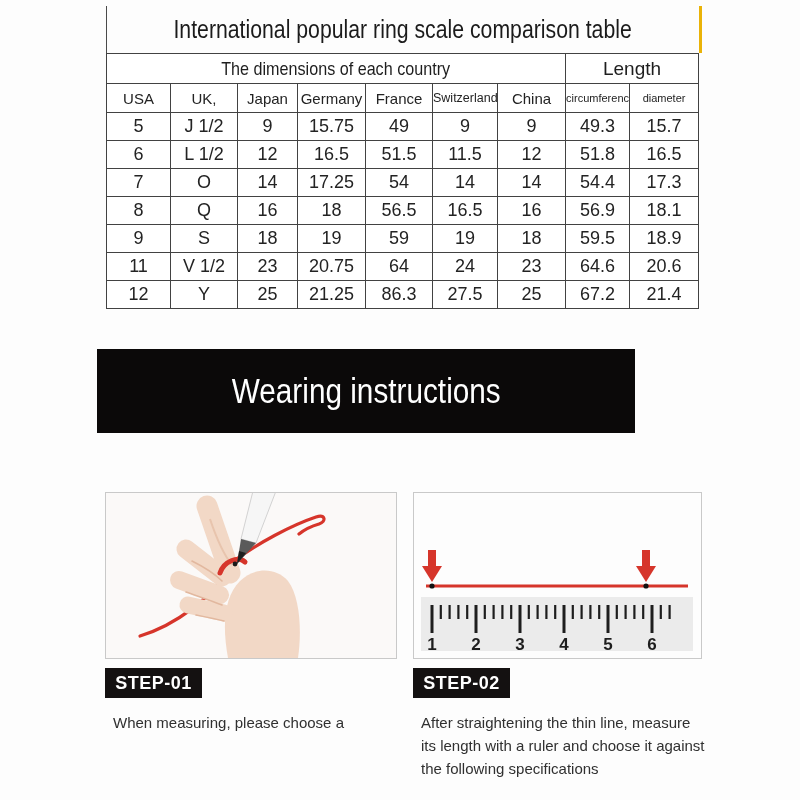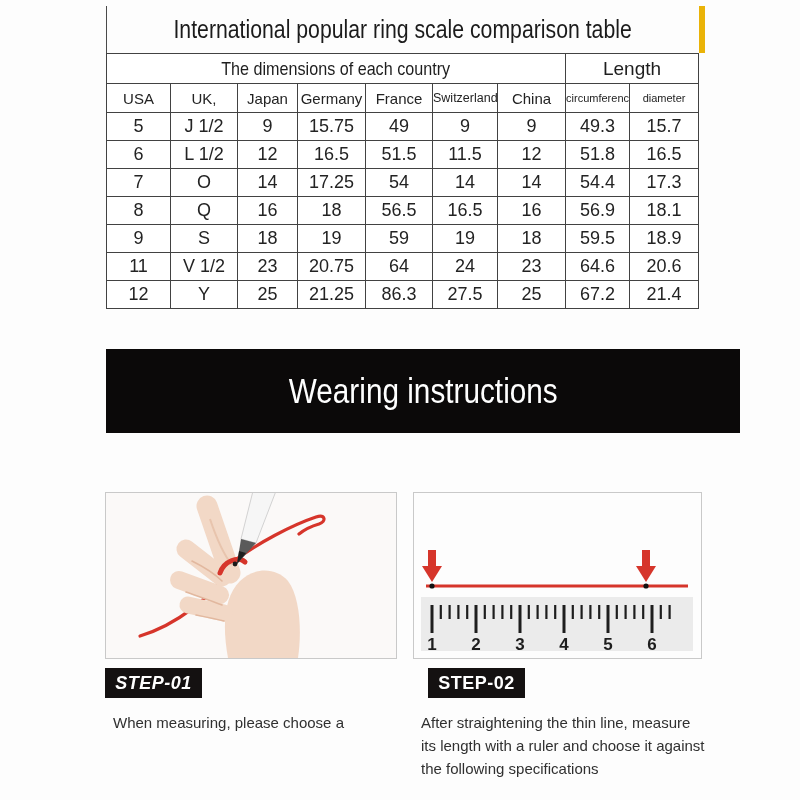--- a/index.html
+++ b/index.html
@@ -6,21 +6,21 @@
   html,body{margin:0;padding:0;}
   body{
     width:800px;height:800px;background:#fcfcfc;
     font-family:"Liberation Sans","DejaVu Sans",sans-serif;color:#222;
   }
   .page{position:relative;width:800px;height:800px;overflow:hidden;background:#fdfdfd;}
 
   
   .title-box{
     position:absolute;left:106px;top:6px;width:592px;height:47px;
-    border-left:1px solid #4a4a4a;border-right:6px solid #eab308;
+    border-left:1px solid #4a4a4a;border-right:3px solid #eab308;
     display:flex;align-items:center;justify-content:center;
   }
   .squeeze{display:inline-block;transform:scaleX(.85);transform-origin:center;white-space:nowrap;}
   .page-title{font-size:25px;color:#1b1b1b;font-weight:400;}
 
   
   table.ring{
     position:absolute;left:106px;top:53px;width:592px;
     border-collapse:collapse;table-layout:fixed;background:#fff;
   }
@@ -31,38 +31,38 @@
   tr.group-row th{height:29px;font-size:19px;color:#1e1e1e;}
   #col-header-row th{height:28px;font-size:15px;}
   #col-header-row th:nth-child(6){font-size:12.5px;}
   #col-header-row th:nth-child(8),#col-header-row th:nth-child(9){font-size:11px;}
   #table-body td{height:27px;font-size:18px;}
   col.c0{width:64px}col.c1{width:67px}col.c2{width:60px}col.c3{width:68px}col.c4{width:67px}
   col.c5{width:65px}col.c6{width:68px}col.c7{width:64px}col.c8{width:69px}
 
   
   .banner{
-    position:absolute;left:106px;top:349px;width:634px;height:84px;
+    position:absolute;left:97px;top:349px;width:538px;height:84px;
     background:var(--banner-bg);display:flex;align-items:center;justify-content:center;
   }
   .banner .squeeze{color:#fff;font-size:35px;}
 
   
   .figure{position:absolute;top:492px;border:1px solid #c9c9c9;background:#fff;}
   .figure.hand{left:105px;width:290px;height:165px;}
   .figure.ruler{left:413px;width:287px;height:165px;}
   .figure svg{display:block;}
 
   
   .step-badge{
     position:absolute;top:668px;width:97px;height:30px;background:#141111;color:#fff;
     display:flex;align-items:center;justify-content:center;
     font-size:18px;font-weight:700;letter-spacing:.5px;
   }
-  .step-badge.s1{left:105px;font-style:italic;} .step-badge.s2{left:428px;justify-content:center;}
+  .step-badge.s1{left:105px;} .step-badge.s2{left:413px;justify-content:center;}
   .step-text{position:absolute;top:703px;font-size:15px;line-height:23px;color:#303030;margin:8px;}
   .step-text.t1{left:105px;width:280px;} .step-text.t2{left:413px;width:330px;}
 </style>
 </head>
 <body>
 
 <div class="page">
 
   <div class="title-box">
     <span class="squeeze page-title">International popular ring scale comparison table</span>

